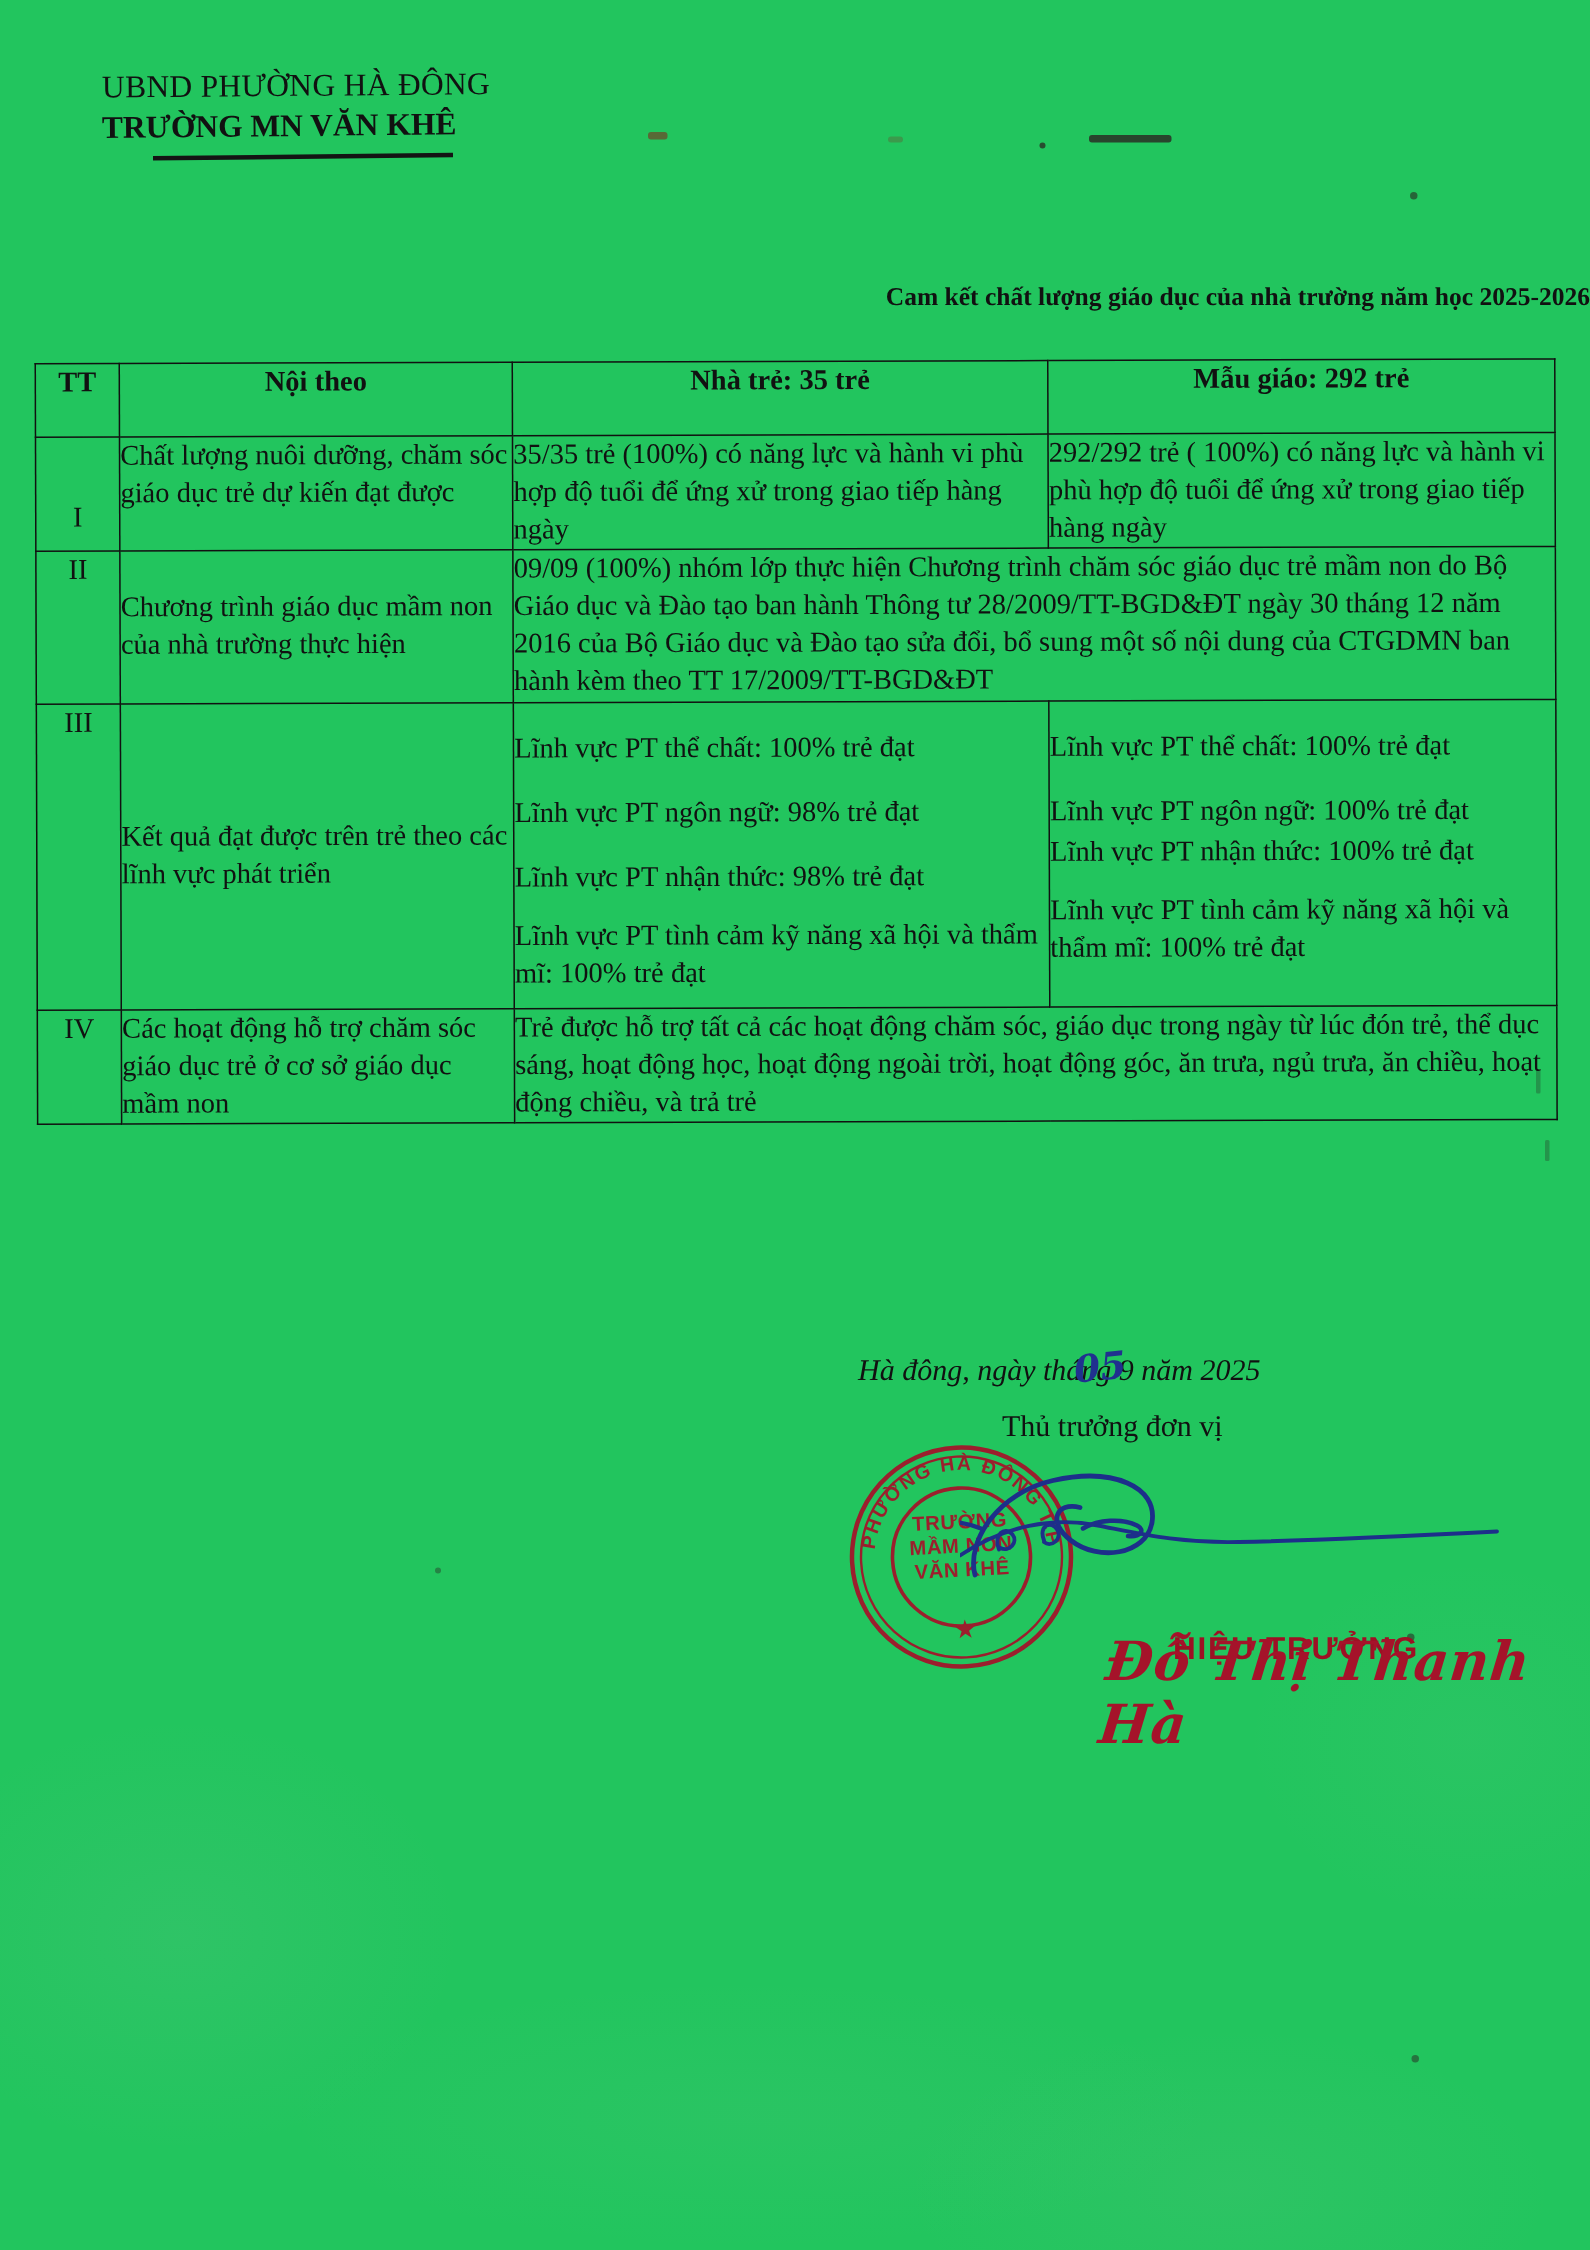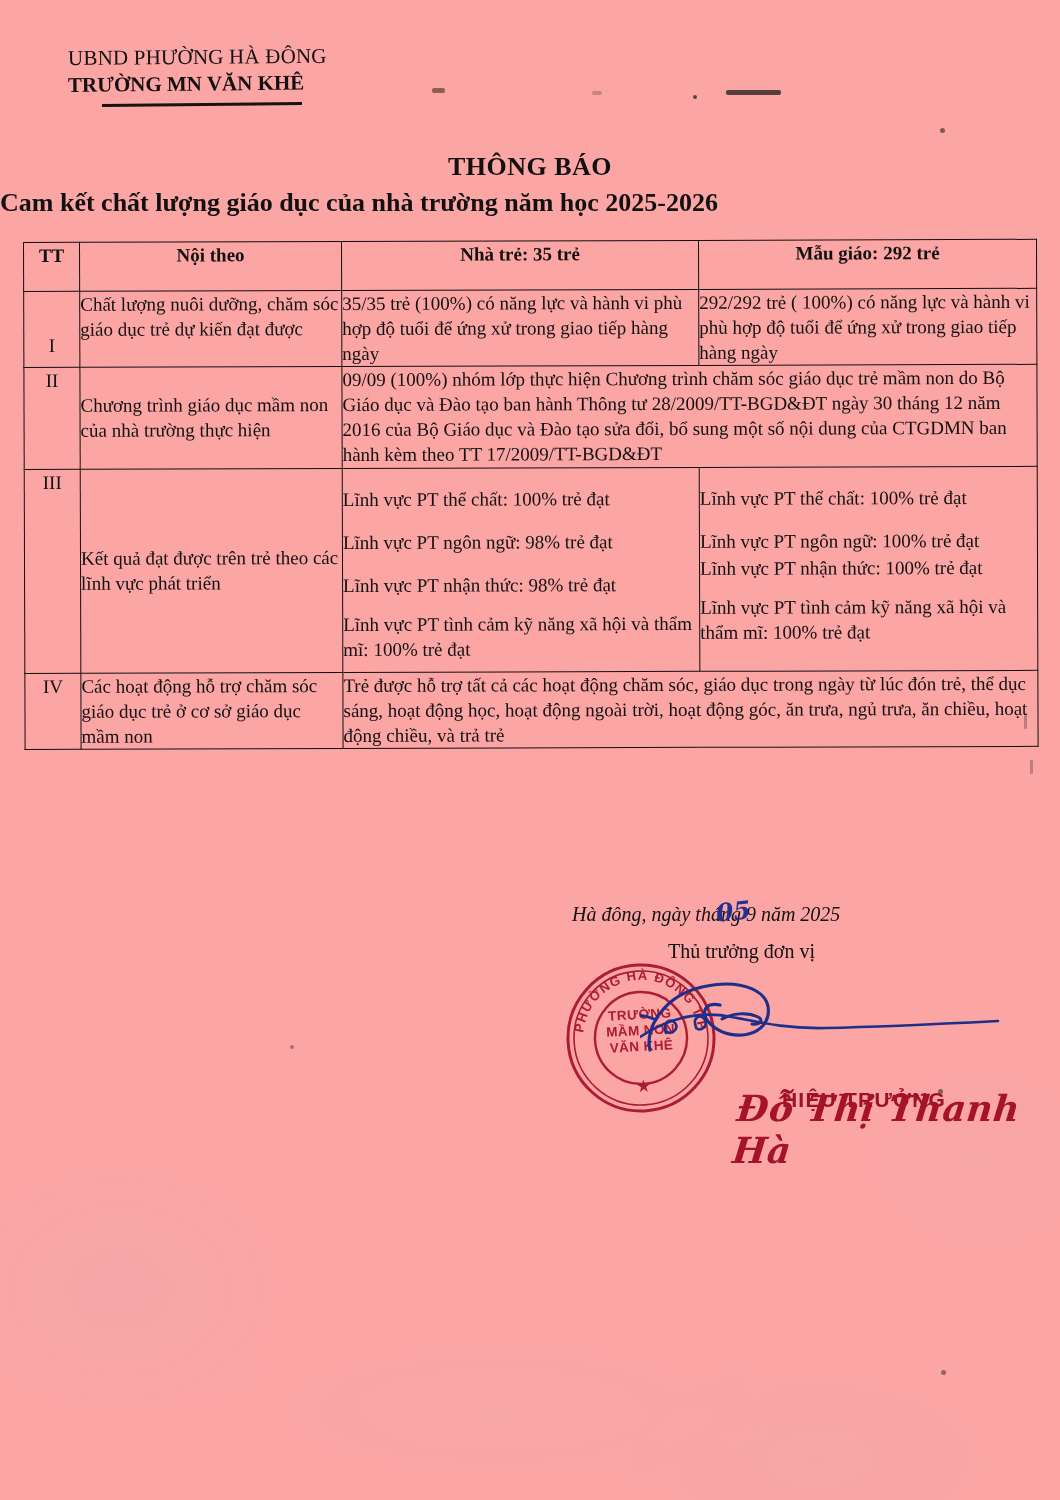--- a/index.html
+++ b/index.html
@@ -5,21 +5,21 @@
   html, body {
     margin: 0;
     padding: 0;
     background: #ffffff;
   }
   .page {
     position: relative;
     width: 1060px;
     height: 1500px;
     margin: 0 auto;
-    background: #fca5a5;
+    background: #22c55e;
     overflow: hidden;
     font-family: "Liberation Serif", "DejaVu Serif", serif;
     color: #111111;
   }
   
   .scan-tint {
     position: absolute;
     inset: 0;
     pointer-events: none;
     background:
@@ -79,22 +79,22 @@
     font-size: 26px;
     font-weight: bold;
     letter-spacing: .5px;
     z-index: 3;
   }
   .doc-subtitle {
     position: absolute;
     top: 188px;
     left: 0;
     width: 1060px;
-    text-align: left;
-    font-size: 26px;
+    text-align: right;
+    font-size: 17px;
     font-weight: bold;
     z-index: 3;
   }
 
   
   .tbl-wrap {
     position: absolute;
     left: 23px;
     top: 242px;
     width: 1013px;
@@ -260,21 +260,20 @@
   <div class="speck dark" style="left:938px;top:1089px;width:5px;height:5px;opacity:.55;"></div>
   <div class="speck dark" style="left:290px;top:1045px;width:4px;height:4px;opacity:.4;"></div>
   <div class="speck dark" style="left:941px;top:1370px;width:5px;height:5px;opacity:.5;"></div>
 
   <div class="org-header">
     <div class="org-line1">UBND PHƯỜNG HÀ ĐÔNG</div>
     <div class="org-line2">TRƯỜNG MN VĂN KHÊ</div>
     <div class="org-rule"></div>
   </div>
 
-  <div class="doc-title">THÔNG BÁO</div>
   <div class="doc-subtitle">Cam kết chất lượng giáo dục của nhà trường năm học 2025-2026</div>
 
   <div class="tbl-wrap">
     <table class="main">
       <colgroup>
         <col class="c-tt">
           <col class="c-noi">
           <col class="c-nt">
           <col class="c-mg">
       </colgroup>

